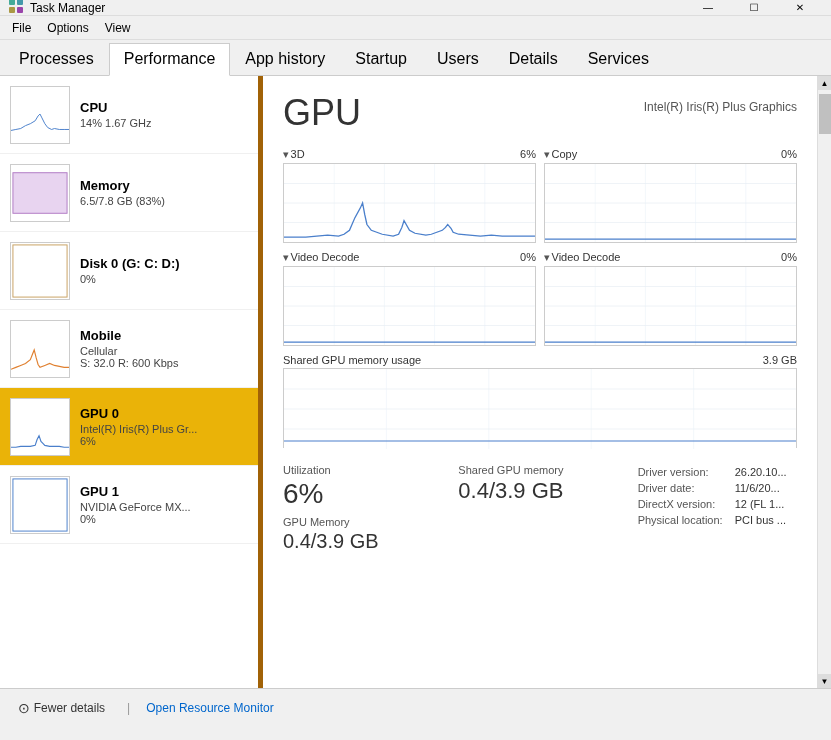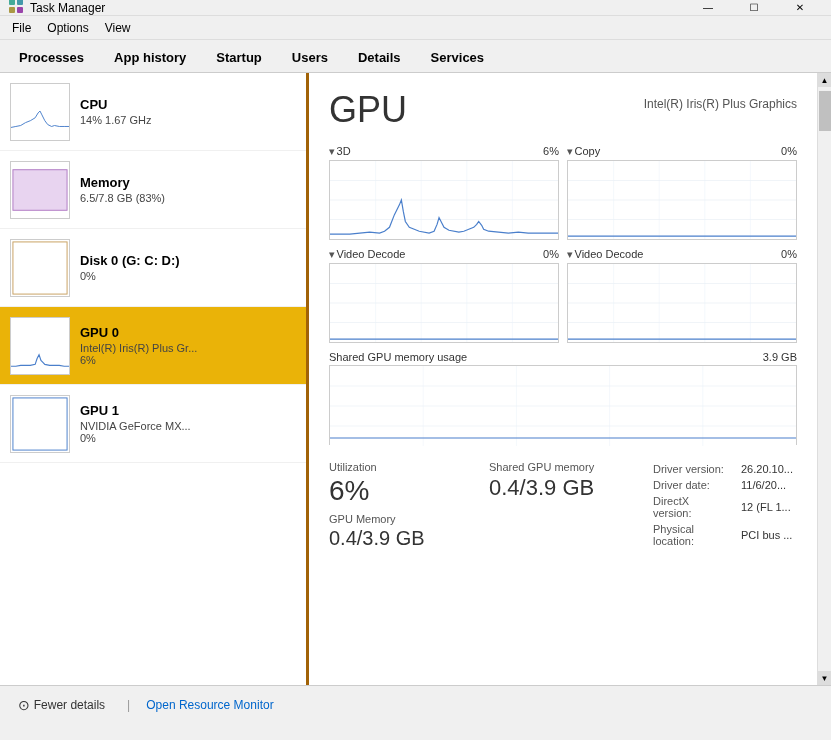--- a/index.html
+++ b/index.html
@@ -41,44 +41,43 @@
     
     .tabs {
       display: flex;
       background: #f0f0f0;
       border-bottom: 1px solid #ccc;
       padding: 0 4px;
     }
     .tab {
       padding: 6px 14px;
       cursor: pointer;
-      font-size: 13px;
+      font-size: 16px;
       border: 1px solid transparent;
       margin-top: 3px;
-      font-weight: bold;
     }
     .tab.active {
       background: white;
       border: 1px solid #ccc;
       border-bottom: 1px solid white;
       margin-bottom: -1px;
       z-index: 1;
     }
 
     
     .main {
       display: flex;
       height: calc(740px - 32px - 24px - 34px - 38px);
       background: white;
     }
 
     
     .sidebar {
-      width: 309px;
-      border-right: 3px solid #a16207;
+      width: 263px;
+      border-right: 5px solid #a16207;
       overflow-y: auto;
       background: white;
     }
     .sidebar-item {
       display: flex;
       align-items: center;
       padding: 8px 10px;
       cursor: pointer;
       border-bottom: 1px solid #f0f0f0;
       height: 78px;
@@ -244,20 +243,21 @@
 </div>
 
 <div class="menu-bar">
   <span class="menu-item">File</span>
   <span class="menu-item">Options</span>
   <span class="menu-item">View</span>
 </div>
 
 <div class="tabs">
   <div class="tab">Processes</div>
+  <div class="tab active">Performance</div>
   <div class="tab">App history</div>
   <div class="tab">Startup</div>
   <div class="tab">Users</div>
   <div class="tab">Details</div>
   <div class="tab">Services</div>
 </div>
 
 <div class="main">
 
   <div class="sidebar">
@@ -294,20 +294,33 @@
           <rect width="60" height="58" fill="white"></rect>
           <rect x="2" y="2" width="56" height="54" fill="none" stroke="#c8a060" stroke-width="1"></rect>
         </svg>
       </div>
       <div class="sidebar-info">
         <div class="sidebar-name">Disk 0 (G: C: D:)</div>
         <div class="sidebar-detail">0%</div>
       </div>
     </div>
 
+    <div class="sidebar-item">
+      <div class="sidebar-thumb">
+        <svg class="thumb-svg" viewBox="0 0 60 58" preserveAspectRatio="none">
+          <rect width="60" height="58" fill="white"></rect>
+          <polyline points="0,50 5,48 10,46 15,44 20,40 22,35 24,30 26,38 28,45 30,48 35,46 40,44 45,46 50,47 55,48 60,48" fill="none" stroke="#e08030" stroke-width="1.2"></polyline>
+        </svg>
+      </div>
+      <div class="sidebar-info">
+        <div class="sidebar-name">Mobile</div>
+        <div class="sidebar-detail">Cellular</div>
+        <div class="sidebar-value">S: 32.0  R: 600 Kbps</div>
+      </div>
+    </div>
 
     <div class="sidebar-item active">
       <div class="sidebar-thumb">
         <svg class="thumb-svg" viewBox="0 0 60 58" preserveAspectRatio="none">
           <rect width="60" height="58" fill="white"></rect>
           <polyline points="0,50 5,50 10,49 15,49 20,49 25,48 27,42 29,38 31,44 33,46 35,48 40,49 45,49 50,49 55,50 60,50" fill="none" stroke="#4a7fcb" stroke-width="1.2"></polyline>
         </svg>
       </div>
       <div class="sidebar-info">
         <div class="sidebar-name">GPU 0</div>

